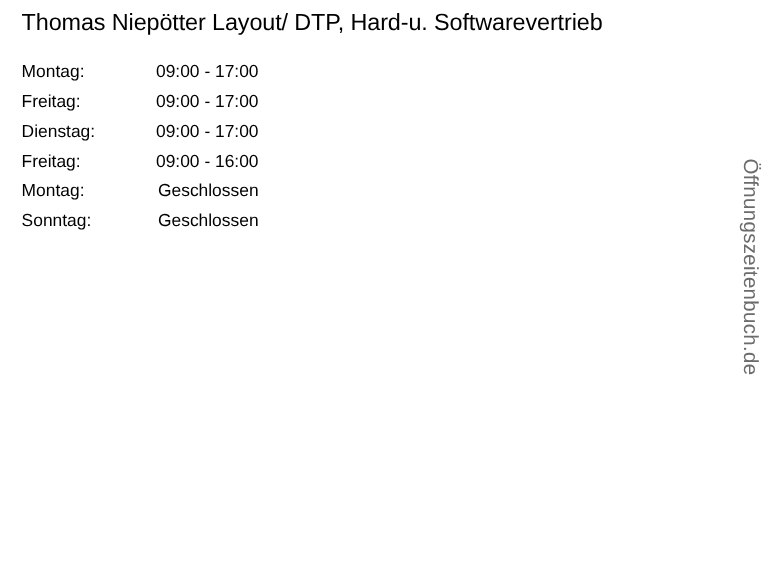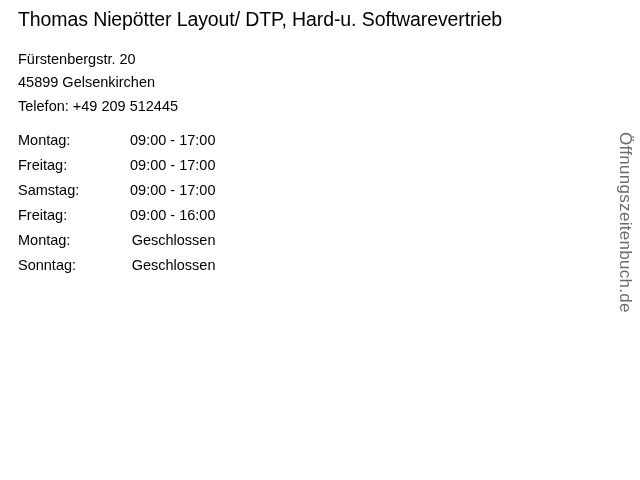--- a/index.html
+++ b/index.html
@@ -85,39 +85,34 @@
 </style>
 </head>
 <body>
 
 <div class="page">
 
   <div class="content">
 
     <h1 class="biz-title">Thomas Niepötter Layout/ DTP, Hard-u. Softwarevertrieb</h1>
 
-    <div class="address-block">
-      <p class="address-line">Fürstenbergstr. 20</p>
-      <p class="address-line">45899 Gelsenkirchen</p>
-      <p class="address-line">Telefon: +49 209 512445</p>
-    </div>
 
 
     <table class="hours">
       <tbody>
         <tr>
           <td class="day">Montag:</td>
           <td class="time">09:00 - 17:00</td>
         </tr>
         <tr>
           <td class="day">Freitag:</td>
           <td class="time">09:00 - 17:00</td>
         </tr>
         <tr>
-          <td class="day">Samstag:</td>
+          <td class="day">Dienstag:</td>
           <td class="time">09:00 - 17:00</td>
         </tr>
         <tr>
           <td class="day">Freitag:</td>
           <td class="time">09:00 - 16:00</td>
         </tr>
         <tr>
           <td class="day">Montag:</td>
           <td class="time">Geschlossen</td>
         </tr>

